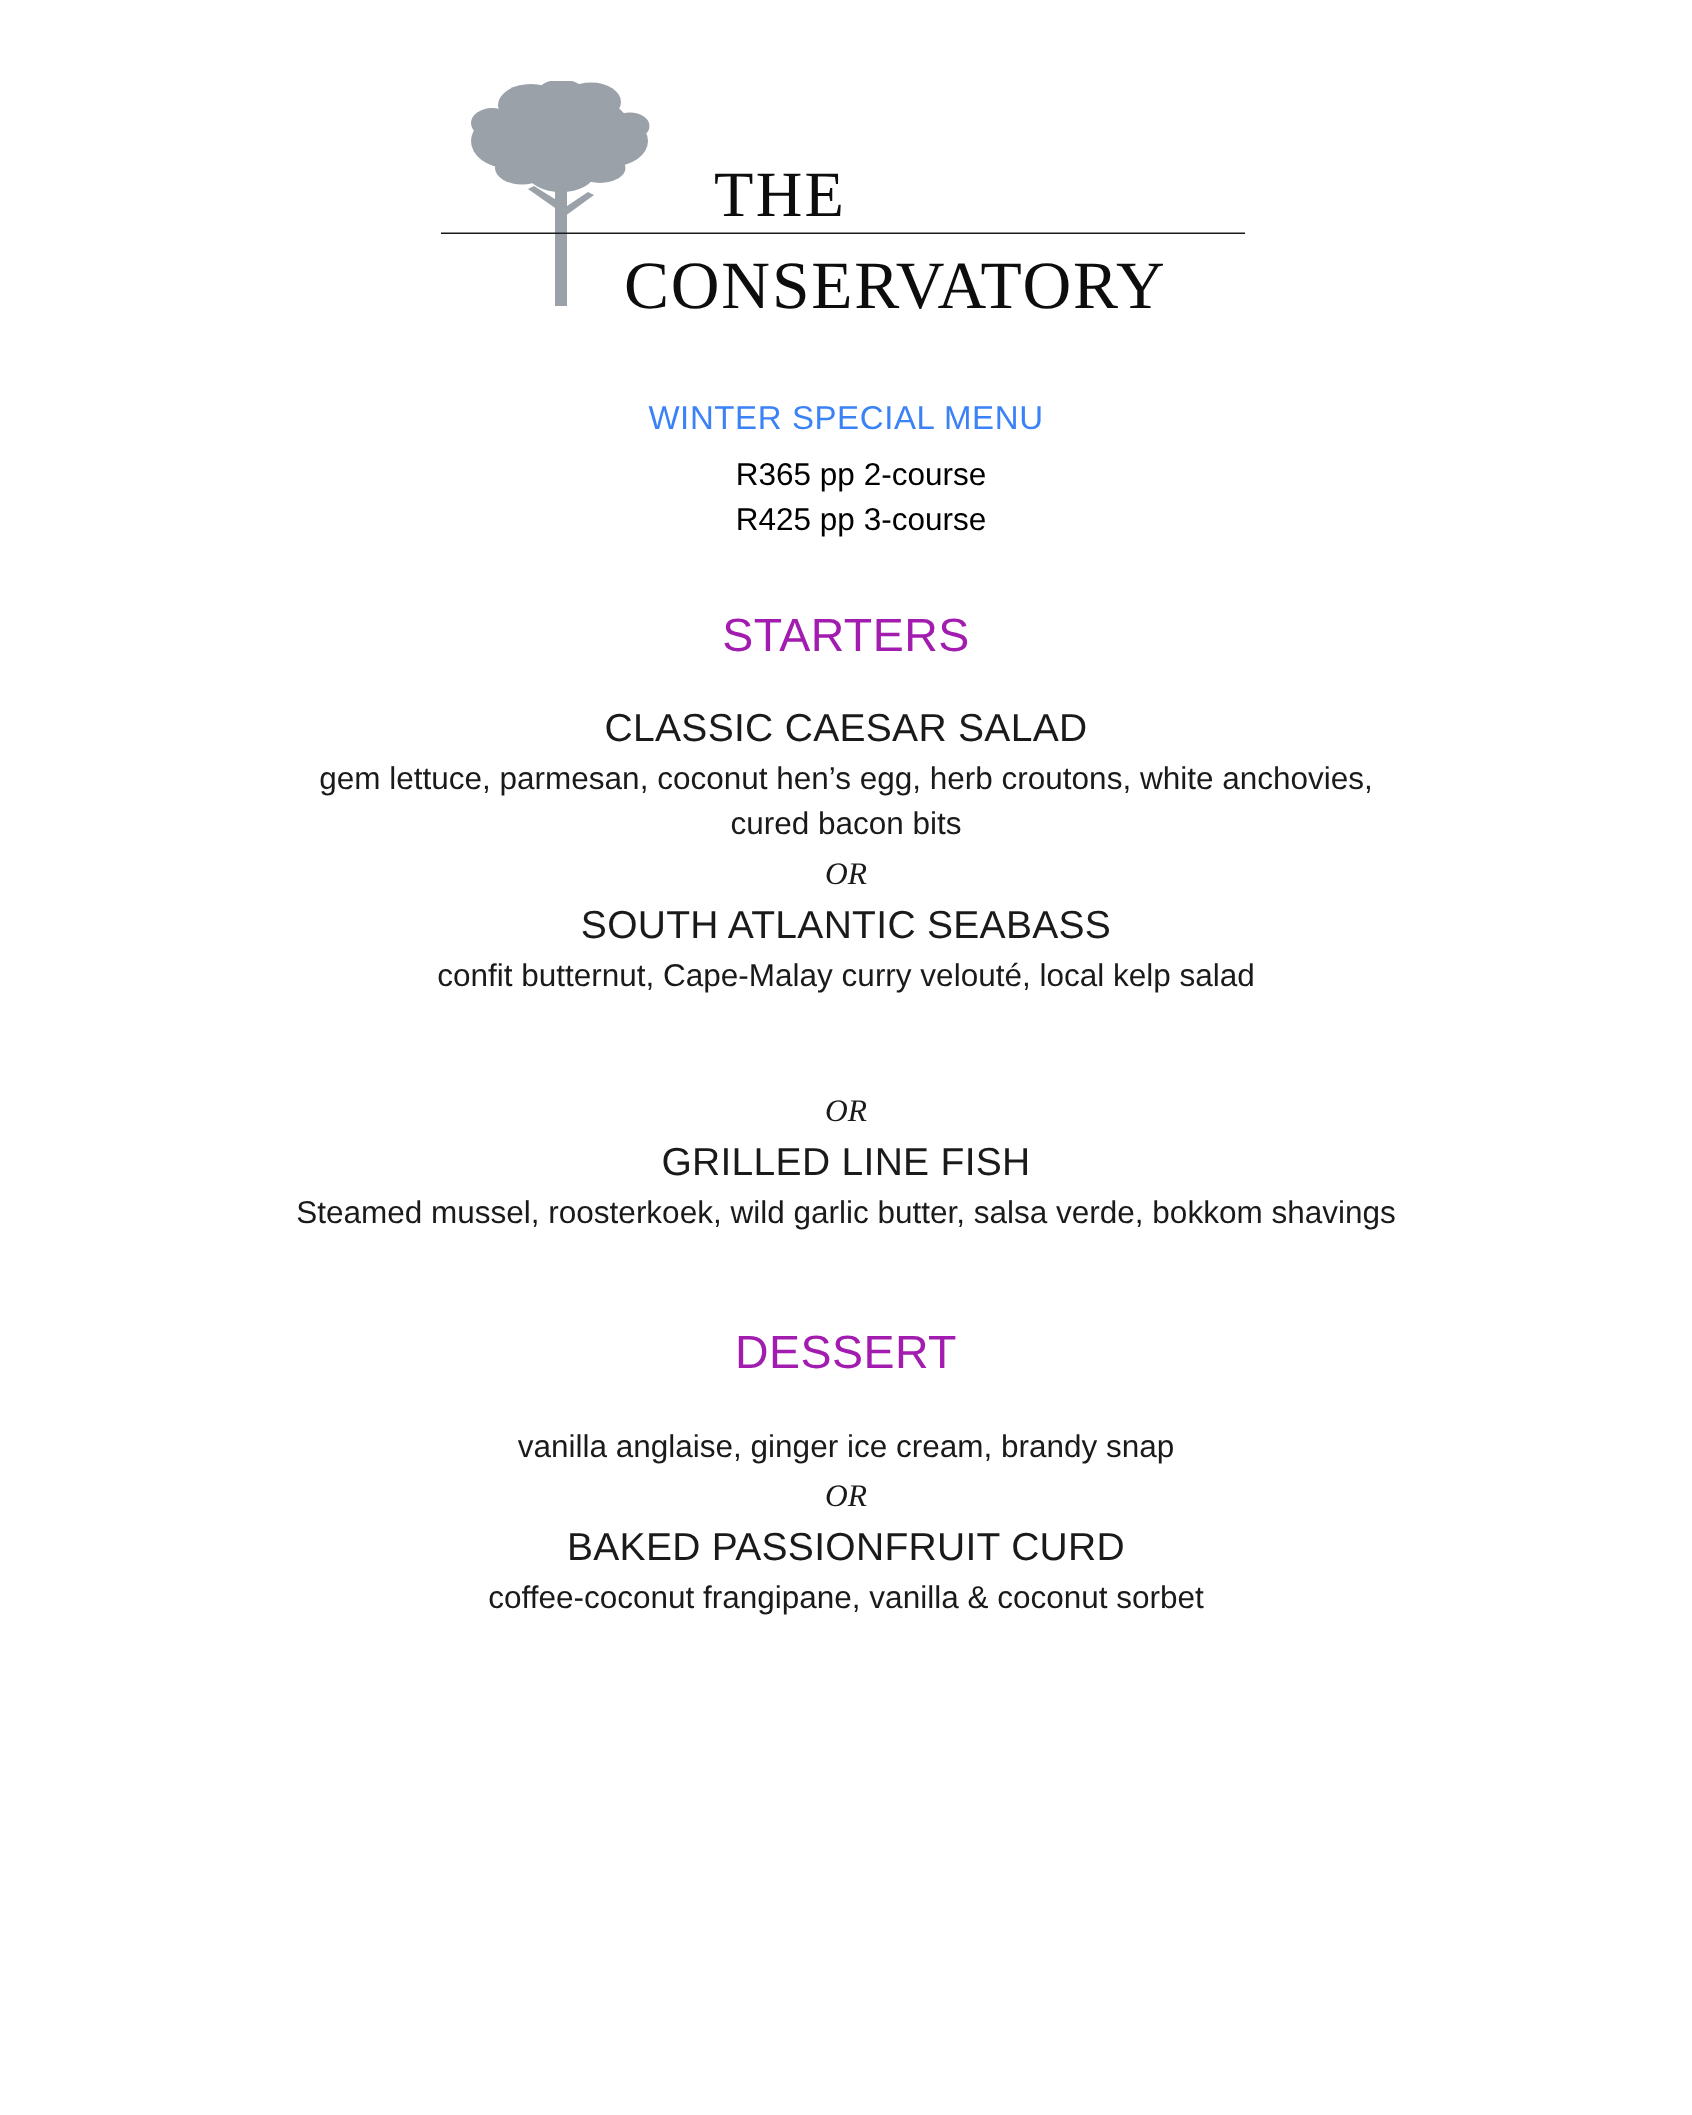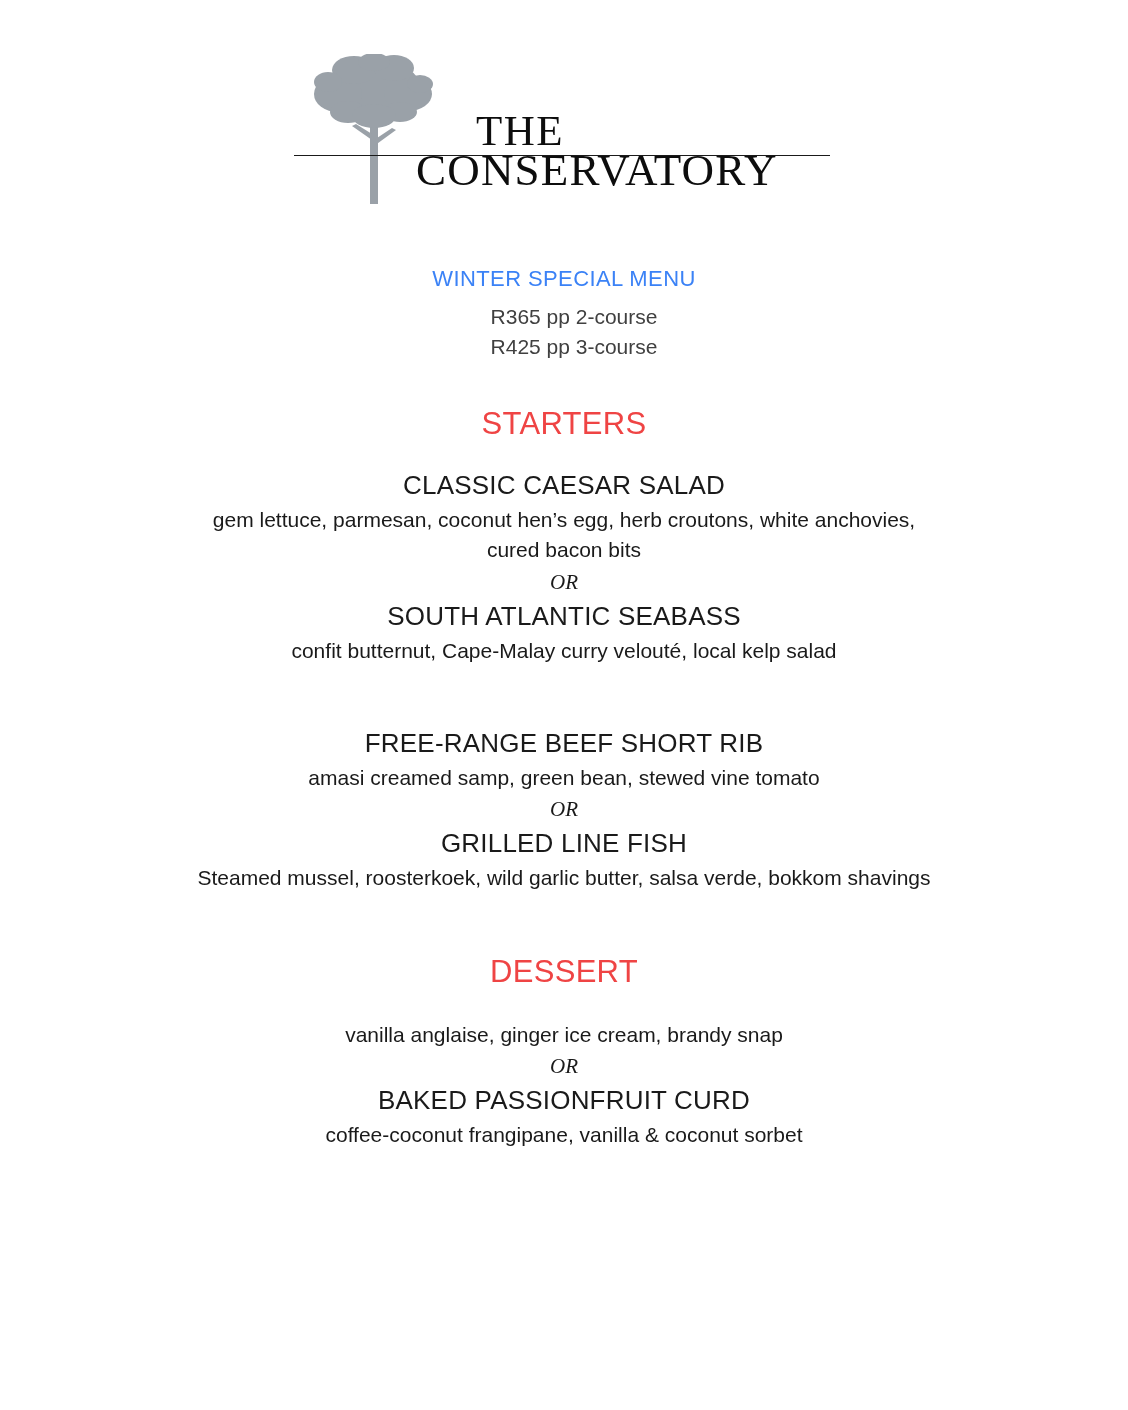--- a/index.html
+++ b/index.html
@@ -49,21 +49,21 @@
     position: absolute;
     left: 0px;
     top: 107px;
     width: 536px;
     height: 1px;
     background: #1a1a1a;
   }
   .logo-conservatory {
     position: absolute;
     left: 122px;
-    top: 96px;
+    top: 116px;
     font-family: "Liberation Serif", serif;
     font-size: 45px;
     letter-spacing: 1.2px;
     color: #0d0d0d;
     white-space: nowrap;
   }
 
   
   .menu {
     text-align: center;
@@ -71,32 +71,32 @@
   }
 
   .menu-title {
     font-size: 22px;
     letter-spacing: 0.4px;
     color: #3b82f6;
     margin-bottom: 10px;
   }
   .price-line {
     font-size: 21px;
-    color: #404040;
+    color: #000000;
     line-height: 1.42;
     padding-left: 20px;
   }
 
   .section {
     margin-top: 34px;
   }
   .section-heading {
     font-size: 31px;
     letter-spacing: 0.3px;
-    color: #ef4444;
+    color: #a21caf;
     margin-bottom: 28px;
     margin-top: 44px;
   }
   .dish-name {
     font-size: 26px;
     letter-spacing: 0.2px;
     color: #1a1a1a;
     margin-bottom: 4px;
   }
   .dish-desc {
@@ -170,24 +170,20 @@
       <div class="or-sep">OR</div>
 
       <div class="dish">
         <div class="dish-name">SOUTH ATLANTIC SEABASS</div>
         <div class="dish-desc">confit butternut, Cape-Malay curry velouté, local kelp salad</div>
       </div>
     </div>
 
     <div class="section mains">
 
-      <div class="dish">
-        <div class="dish-name">FREE-RANGE BEEF SHORT RIB</div>
-        <div class="dish-desc">amasi creamed samp, green bean, stewed vine tomato</div>
-      </div>
 
       <div class="or-sep">OR</div>
 
       <div class="dish">
         <div class="dish-name">GRILLED LINE FISH</div>
         <div class="dish-desc">Steamed mussel, roosterkoek, wild garlic butter, salsa verde, bokkom shavings</div>
       </div>
     </div>
 
     <div class="section dessert">

